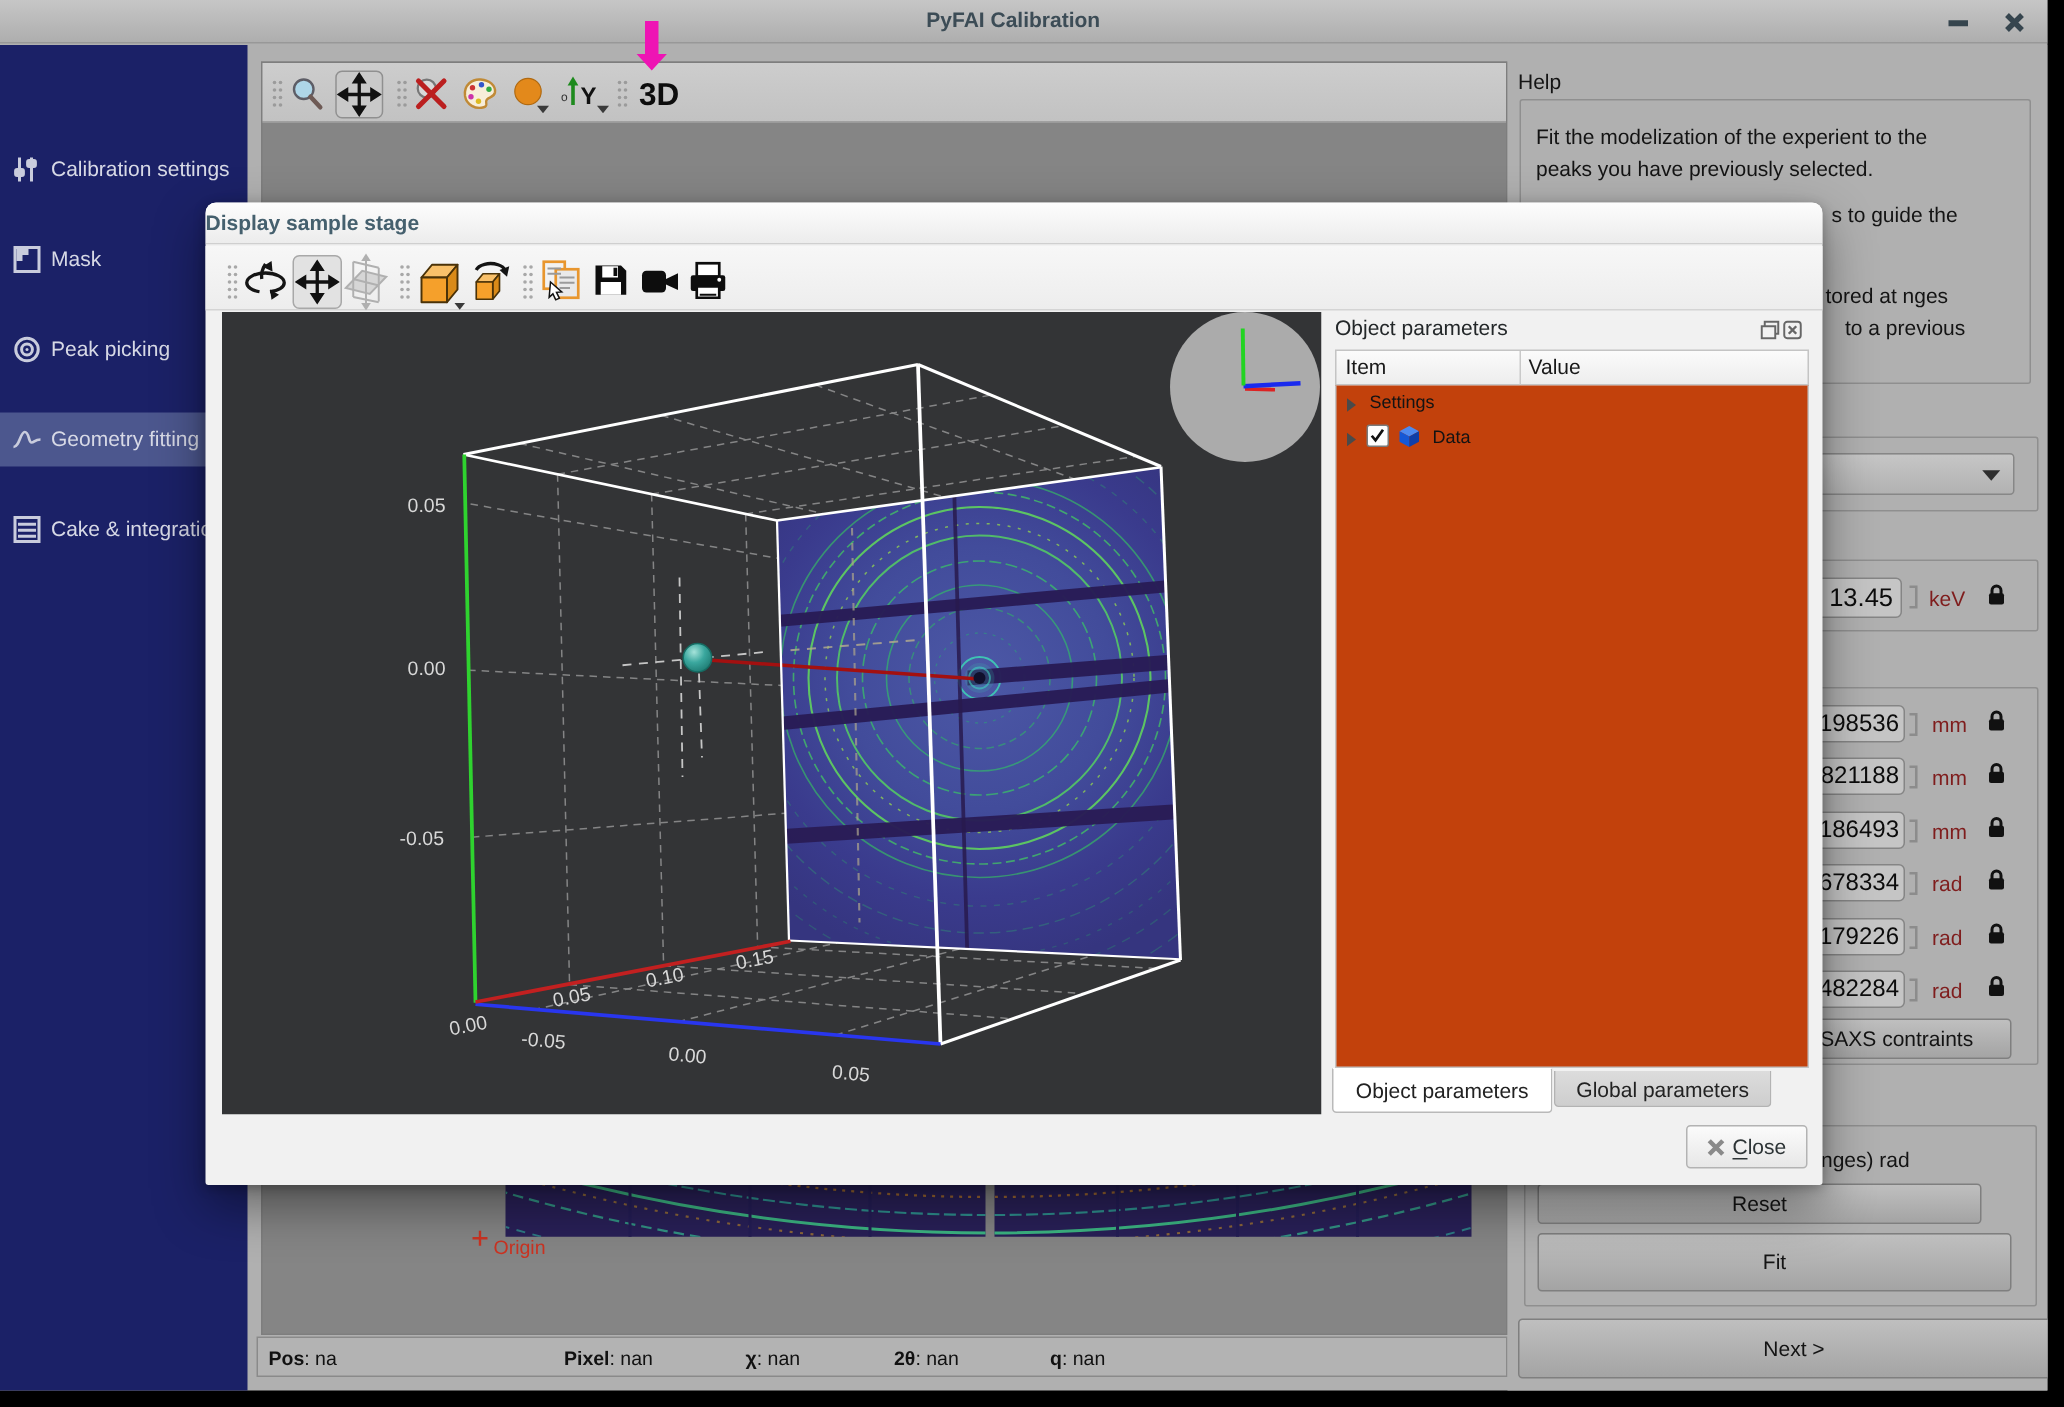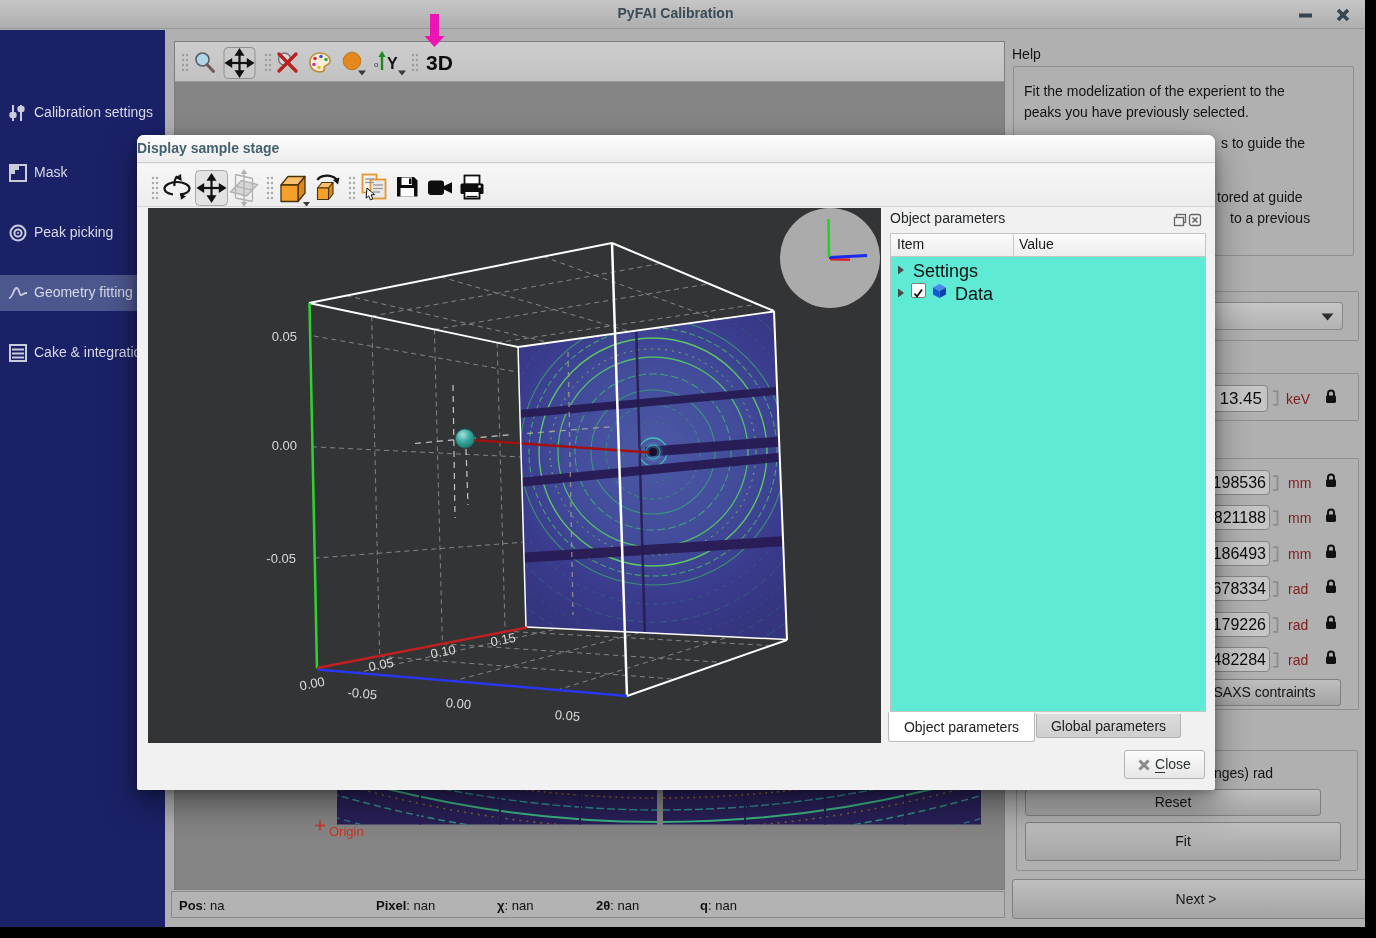--- a/index.html
+++ b/index.html
@@ -39,21 +39,21 @@
   border-radius:7px 7px 0 0; }
 #dhead .t { position:absolute; width:1078px; top:5px; font-weight:bold;
   font-size:14px; color:#45606e; }
 #dtoolbar { position:absolute; left:0; top:29px; width:1078px; height:43px;
   background:linear-gradient(#f7f7f7,#ededed); border-bottom:1px solid #d4d4d4; }
 #dpanel { position:absolute; left:751px; top:73px; width:319px; height:537px; background:#f1f1f1; }
 #dockhead { position:absolute; left:2px; top:2px; width:317px; height:24px; font-size:14px; color:#232729; }
 #treehdr { position:absolute; left:2px; top:25px; width:316px; height:24px;
   background:linear-gradient(#fbfbfb,#ededed); border:1px solid #c4c4c4; font-size:14px; color:#181818; }
 #treebody { position:absolute; left:2px; top:49px; width:316px; height:455px;
-  background:#5eead4; border:1px solid #c4c4c4; border-top:none; font-size:18px; color:#131313; }
+  background:#c2410c; border:1px solid #c4c4c4; border-top:none; font-size:12px; color:#131313; }
 .tab { position:absolute; font-size:14px; color:#222; text-align:center; }
 #closebtn { position:absolute; left:987px; top:615px; width:81px; height:29px;
   background:linear-gradient(#fbfbfb,#e7e7e7); border:1px solid #b3b3b3; border-radius:3px;
   font-size:14px; color:#2d3436; }
 </style>
 </head>
 <body>
 <div id="win">
   <div id="titlebar">
     <div class="t">PyFAI Calibration</div>
@@ -212,21 +212,21 @@
     <span class="st" style="left:204px"><b>Pixel</b>: nan</span>
     <span class="st" style="left:325px"><b>χ</b>: nan</span>
     <span class="st" style="left:424px"><b>2θ</b>: nan</span>
     <span class="st" style="left:528px"><b>q</b>: nan</span>
   </div>
   <div id="rpanel">
     <div class="abs" style="left:7px;top:16px">Help</div>
     <div class="gbox" style="left:8px;top:36px;width:341px;height:190px"></div>
     <div class="abs" style="left:19px;top:51px;width:295px;line-height:21px">Fit the modelization of the experient to the peaks you have previously selected.</div>
     <div class="abs" style="left:216px;top:105px">s to guide the</div>
-    <div class="abs" style="left:212px;top:159px">tored at guide</div>
+    <div class="abs" style="left:212px;top:159px">tored at nges</div>
     <div class="abs" style="left:225px;top:180px">to a previous</div>
     <div class="gbox" style="left:11px;top:261px;width:343px;height:50px"></div>
     <div class="abs" style="left:35px;top:272px;width:303px;height:28px;background:linear-gradient(#c6c6c6,#b2b2b2);border:1px solid #878787;border-radius:3px">
       <svg class="abs" style="right:8px;top:10px" width="13" height="8">
           <path d="M0.5,0.5 h12 l-6,7 Z" fill="#2e2e2e"></path>
         </svg>
     </div>
     <div class="gbox" style="left:11px;top:343px;width:343px;height:48px"></div>
     <div class="inp" style="left:145px;top:355px;width:118px;height:27px;line-height:25px;padding-right:5px;font-size:17px">13.45</div>
     <svg class="abs" style="left:267px;top:360px" width="8" height="16" viewBox="0 0 8 16">

